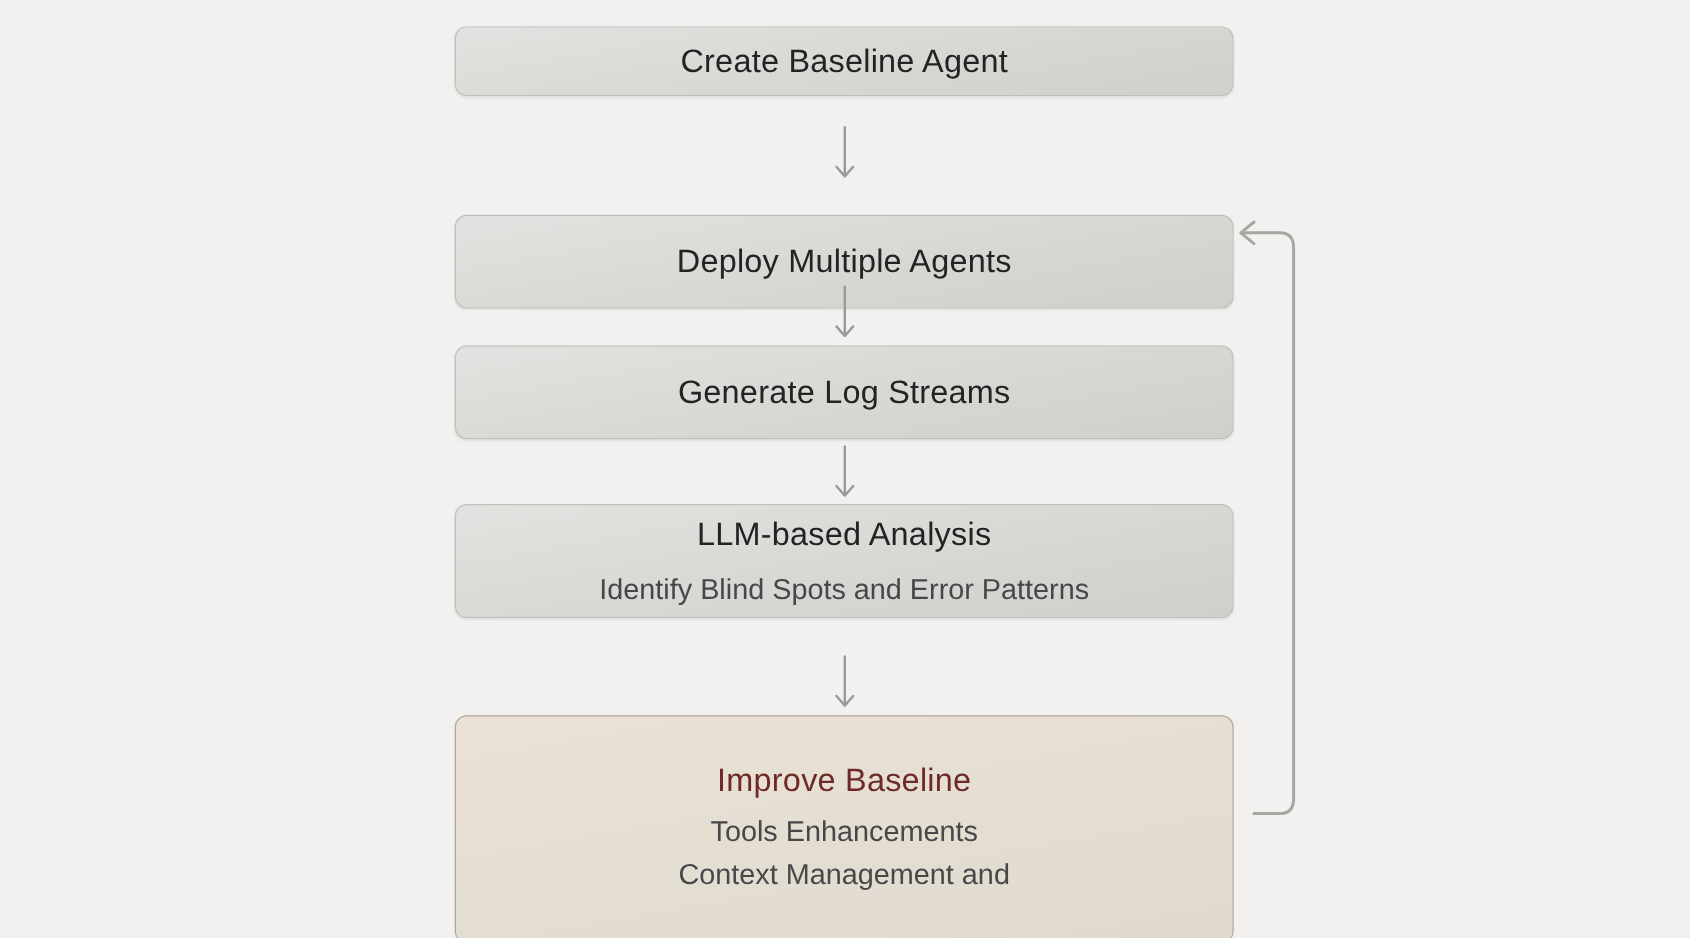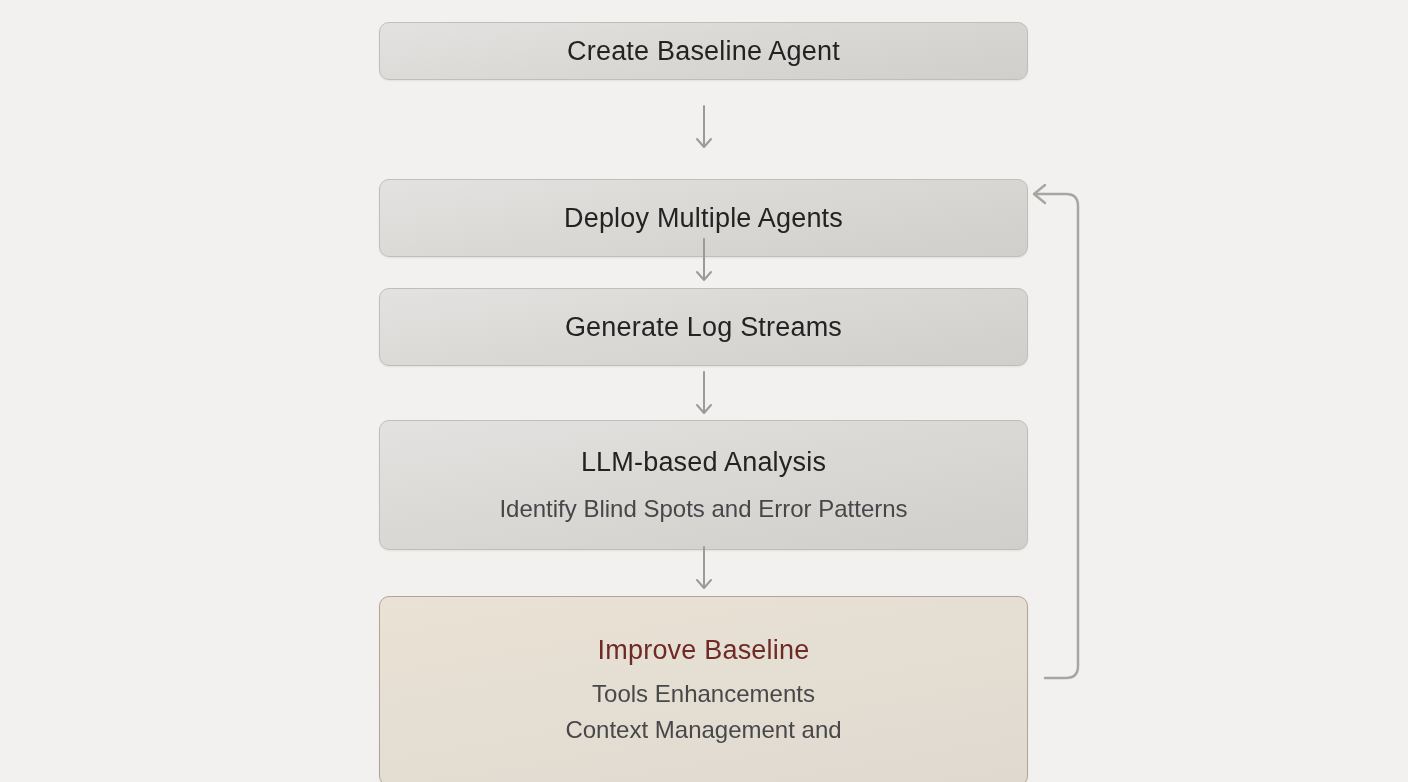--- a/index.html
+++ b/index.html
@@ -103,21 +103,21 @@
 
   <div class="node gray" style="top:288px; height:78px;">
     <div class="node-title">Generate Log Streams</div>
   </div>
 
   <svg class="flow-arrow" style="left:694px; top:370px;" width="20" height="46" viewBox="0 0 20 46">
     <line class="stroke" x1="10" y1="2" x2="10" y2="42"></line>
     <polyline class="stroke" points="3,35 10,43 17,35"></polyline>
   </svg>
 
-  <div class="node gray" style="top:420px; height:130px;">
+  <div class="node gray" style="top:420px; height:95px;">
     <div class="node-title">LLM-based Analysis</div>
     <div class="node-subtitle">Identify Blind Spots and Error Patterns</div>
   </div>
 
   <svg class="flow-arrow" style="left:694px; top:545px;" width="20" height="46" viewBox="0 0 20 46">
     <line class="stroke" x1="10" y1="2" x2="10" y2="42"></line>
     <polyline class="stroke" points="3,35 10,43 17,35"></polyline>
   </svg>
 
   <div class="node accent" style="top:596px; height:190px;">

